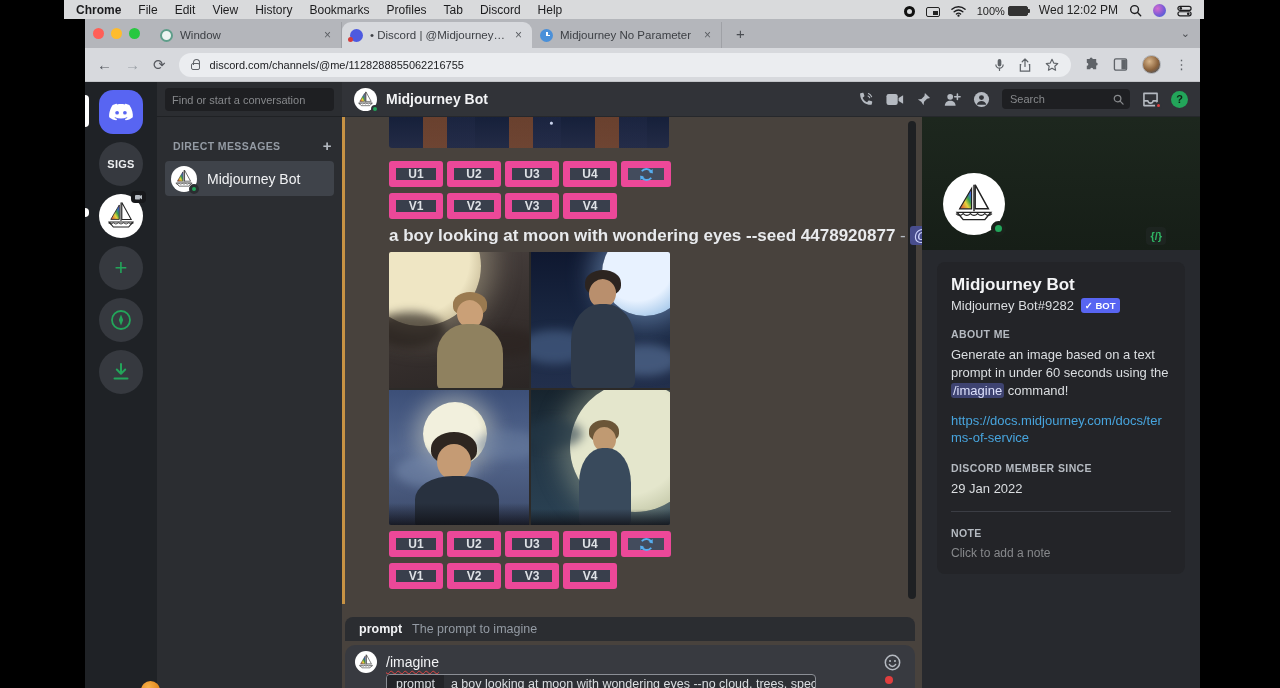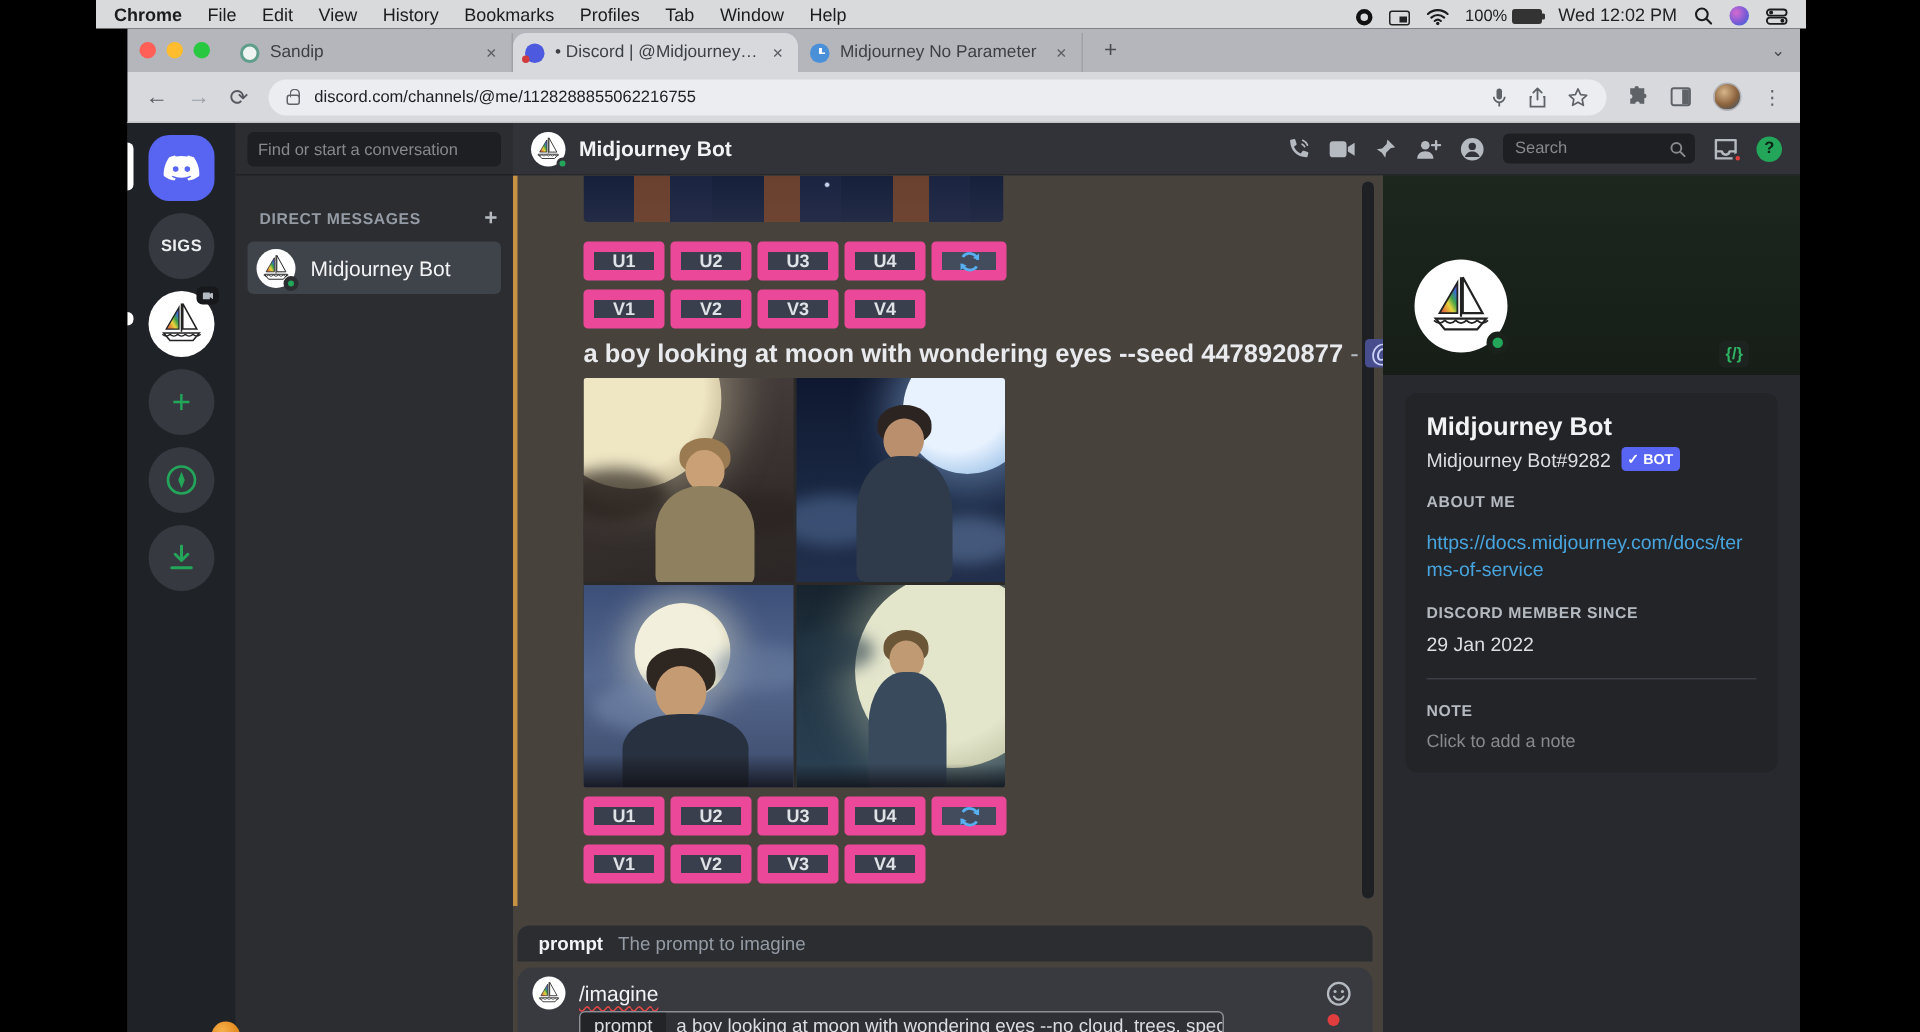--- a/index.html
+++ b/index.html
@@ -223,21 +223,21 @@
 
 <div class="menubar">
   <span class="app-name">Chrome</span>
   <span>File</span>
   <span>Edit</span>
   <span>View</span>
   <span>History</span>
   <span>Bookmarks</span>
   <span>Profiles</span>
   <span>Tab</span>
-  <span>Window</span>
+  <span>Discord</span>
   <span>Help</span>
   <span class="mb-right">
     <span class="rec-dot"></span>
     <span class="screen-ic"></span>
     <svg class="ic" width="15" height="12" viewBox="0 0 16 12">
       <path d="M1 4.2 C5 .6 11 .6 15 4.2 M3.4 6.8 C6.2 4.4 9.8 4.4 12.6 6.8 M5.8 9.2 C7.1 8.1 8.9 8.1 10.2 9.2" fill="none" stroke="#1c1c1e" stroke-width="1.5" stroke-linecap="round"></path>
       <circle cx="8" cy="11" r="1.2" fill="#1c1c1e"></circle>
     </svg>
     <span class="battery">
       <span>100%</span>
@@ -261,21 +261,21 @@
 <div class="window">
 
   <div class="tabstrip">
     <span class="lights">
       <span class="light red"></span>
       <span class="light yellow"></span>
       <span class="light green"></span>
     </span>
     <div class="tab inactive">
       <span class="favicon fav-chatgpt"></span>
-      <span class="tab-title">Sandip</span>
+      <span class="tab-title">Window</span>
       <span class="tab-close">×</span>
     </div>
     <div class="tab active">
       <span class="favicon fav-discord"></span>
       <span class="tab-title">• Discord | @Midjourney Bot</span>
       <span class="tab-close">×</span>
     </div>
     <div class="tab inactive">
       <span class="favicon fav-clock"></span>
       <span class="tab-title">Midjourney No Parameter</span>
@@ -571,20 +571,21 @@
           </span>
           <span class="dev-badge">{/}</span>
 
           <div class="card">
             <div class="p-name">Midjourney Bot</div>
             <div class="p-tag-row">
               <span>Midjourney Bot#9282</span>
               <span class="bot-badge">✓ BOT</span>
             </div>
             <div class="sec-label">ABOUT ME</div>
+            <div class="sec-body"><span>Generate an image based on a text prompt in under 60 seconds using the </span><span class="code-chip">/imagine</span><span> command!</span></div>
             <div class="p-link">https://docs.midjourney.com/docs/terms-of-service</div>
             <div class="sec-label">DISCORD MEMBER SINCE</div>
             <div class="sec-body">29 Jan 2022</div>
             <div class="card-divider"></div>
             <div class="sec-label">NOTE</div>
             <div class="note-text">Click to add a note</div>
           </div>
         </div>
 
       </div>

